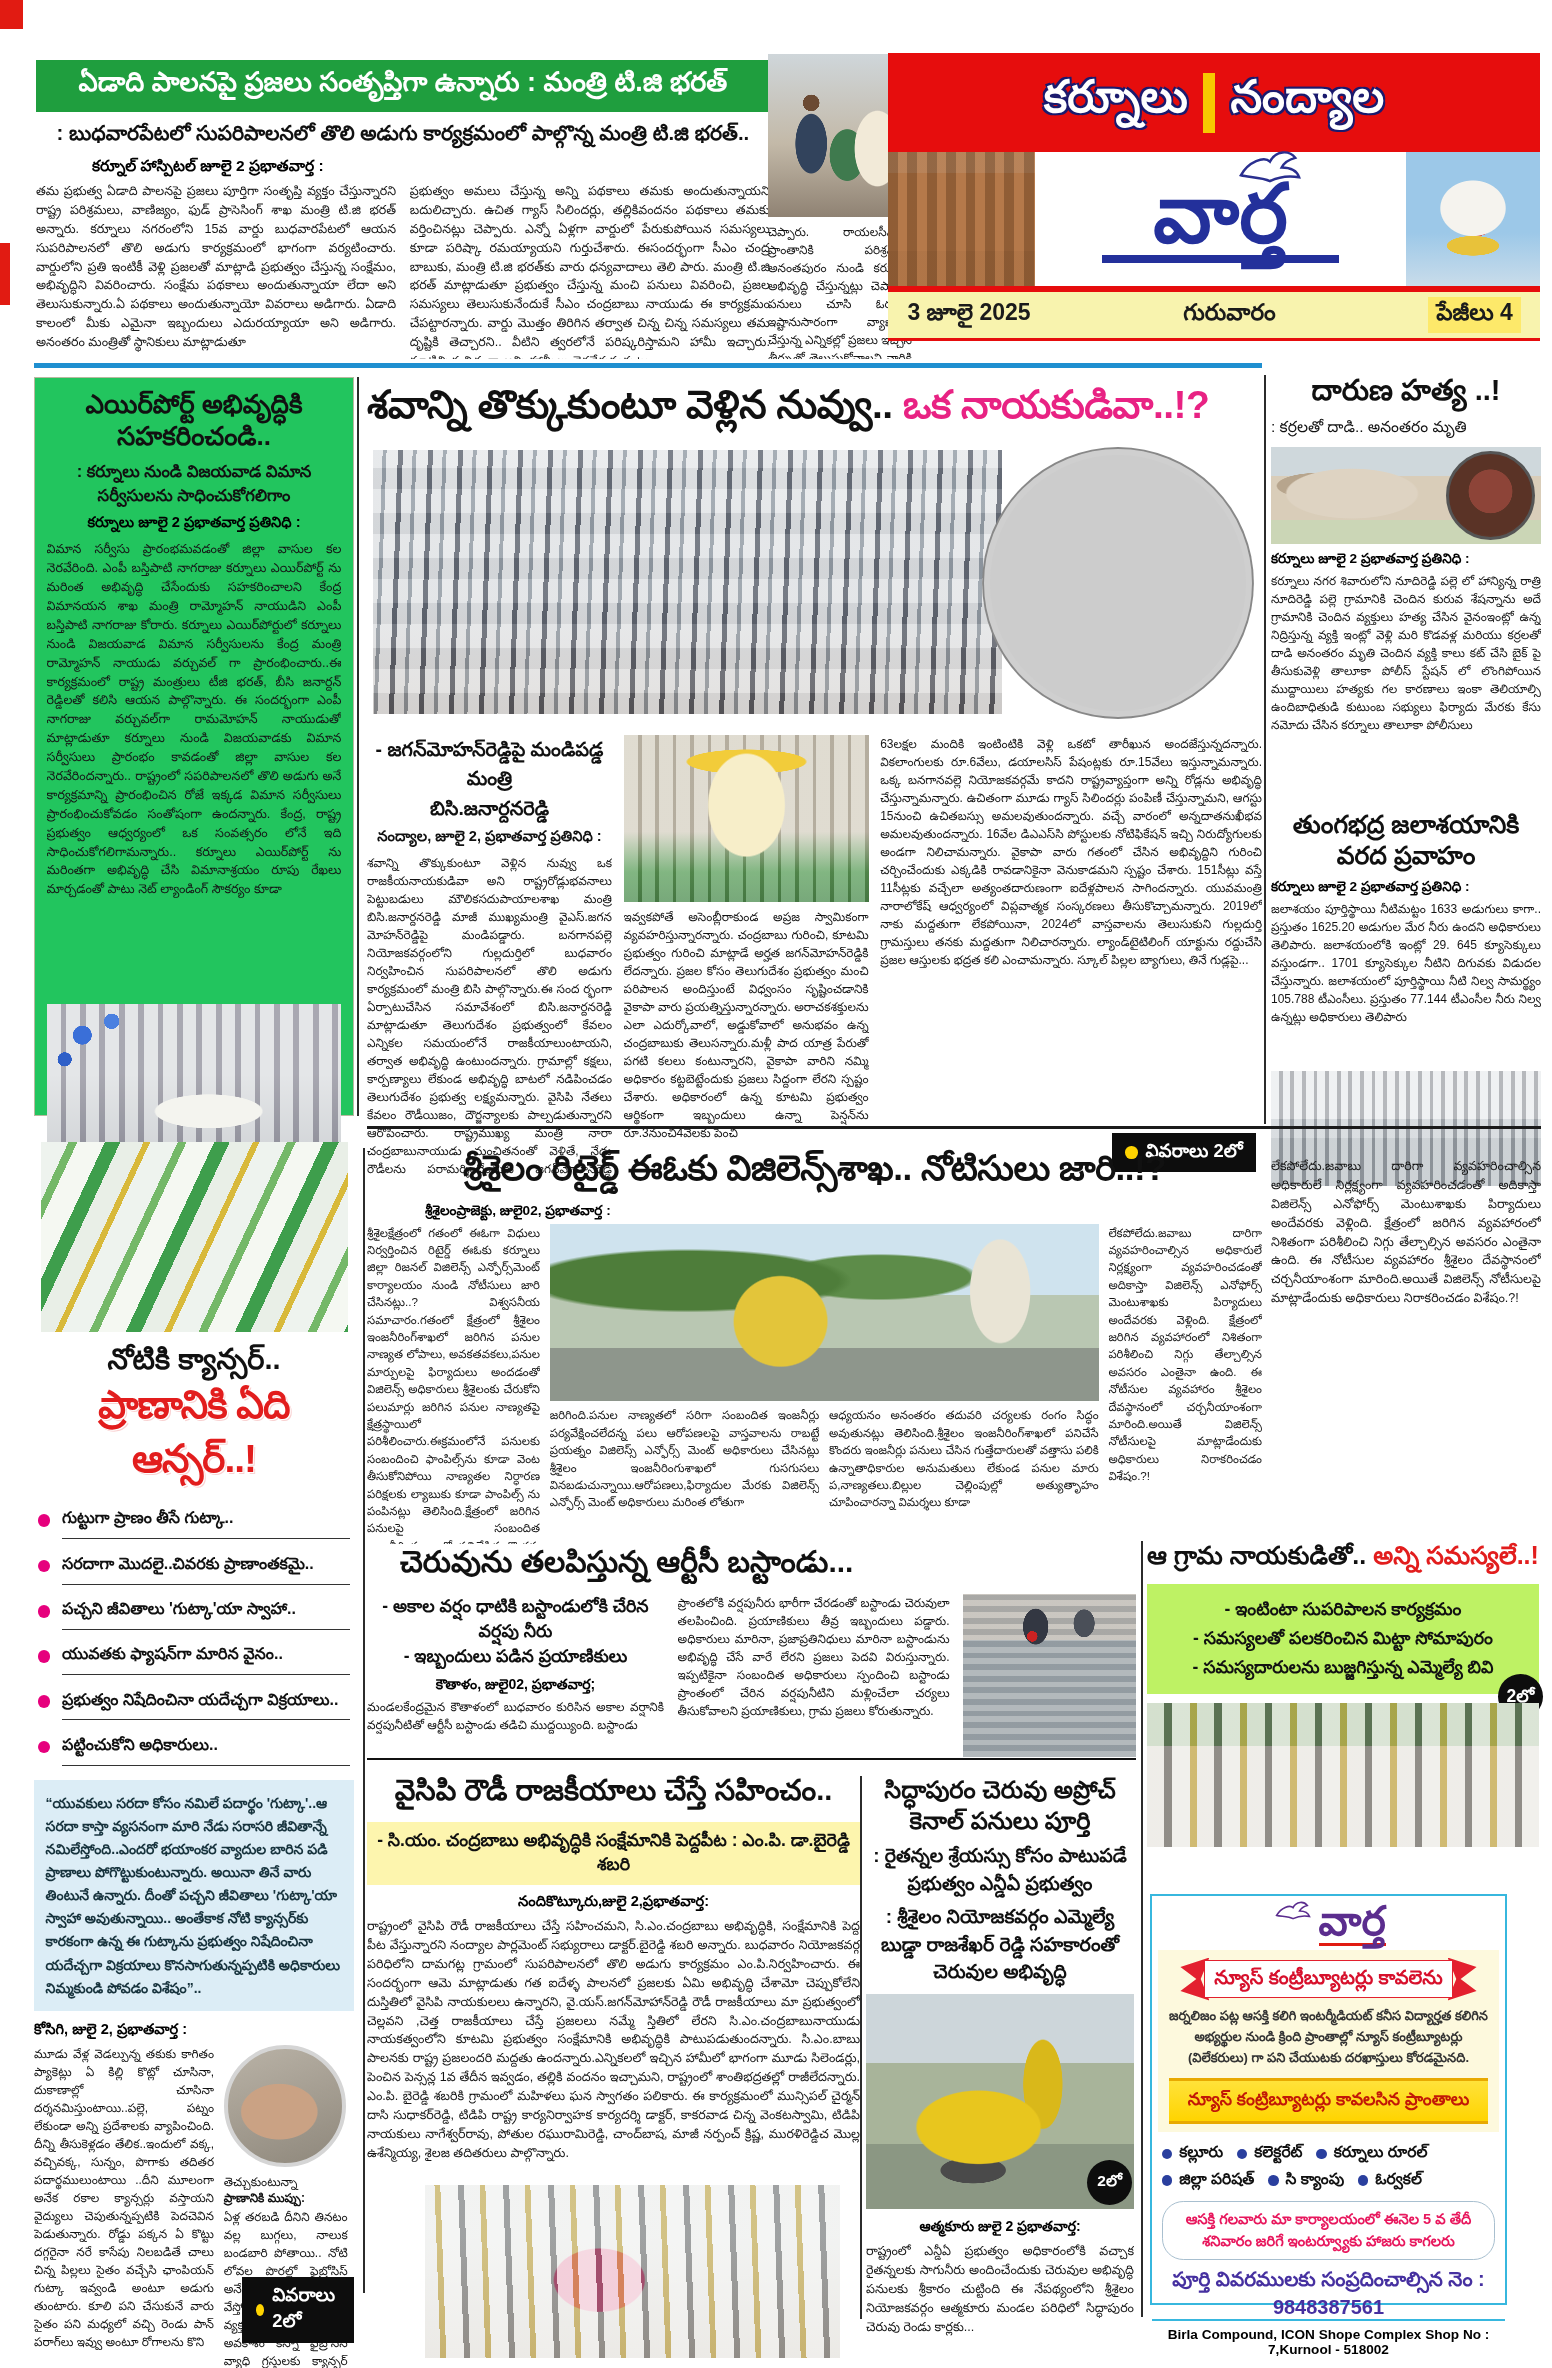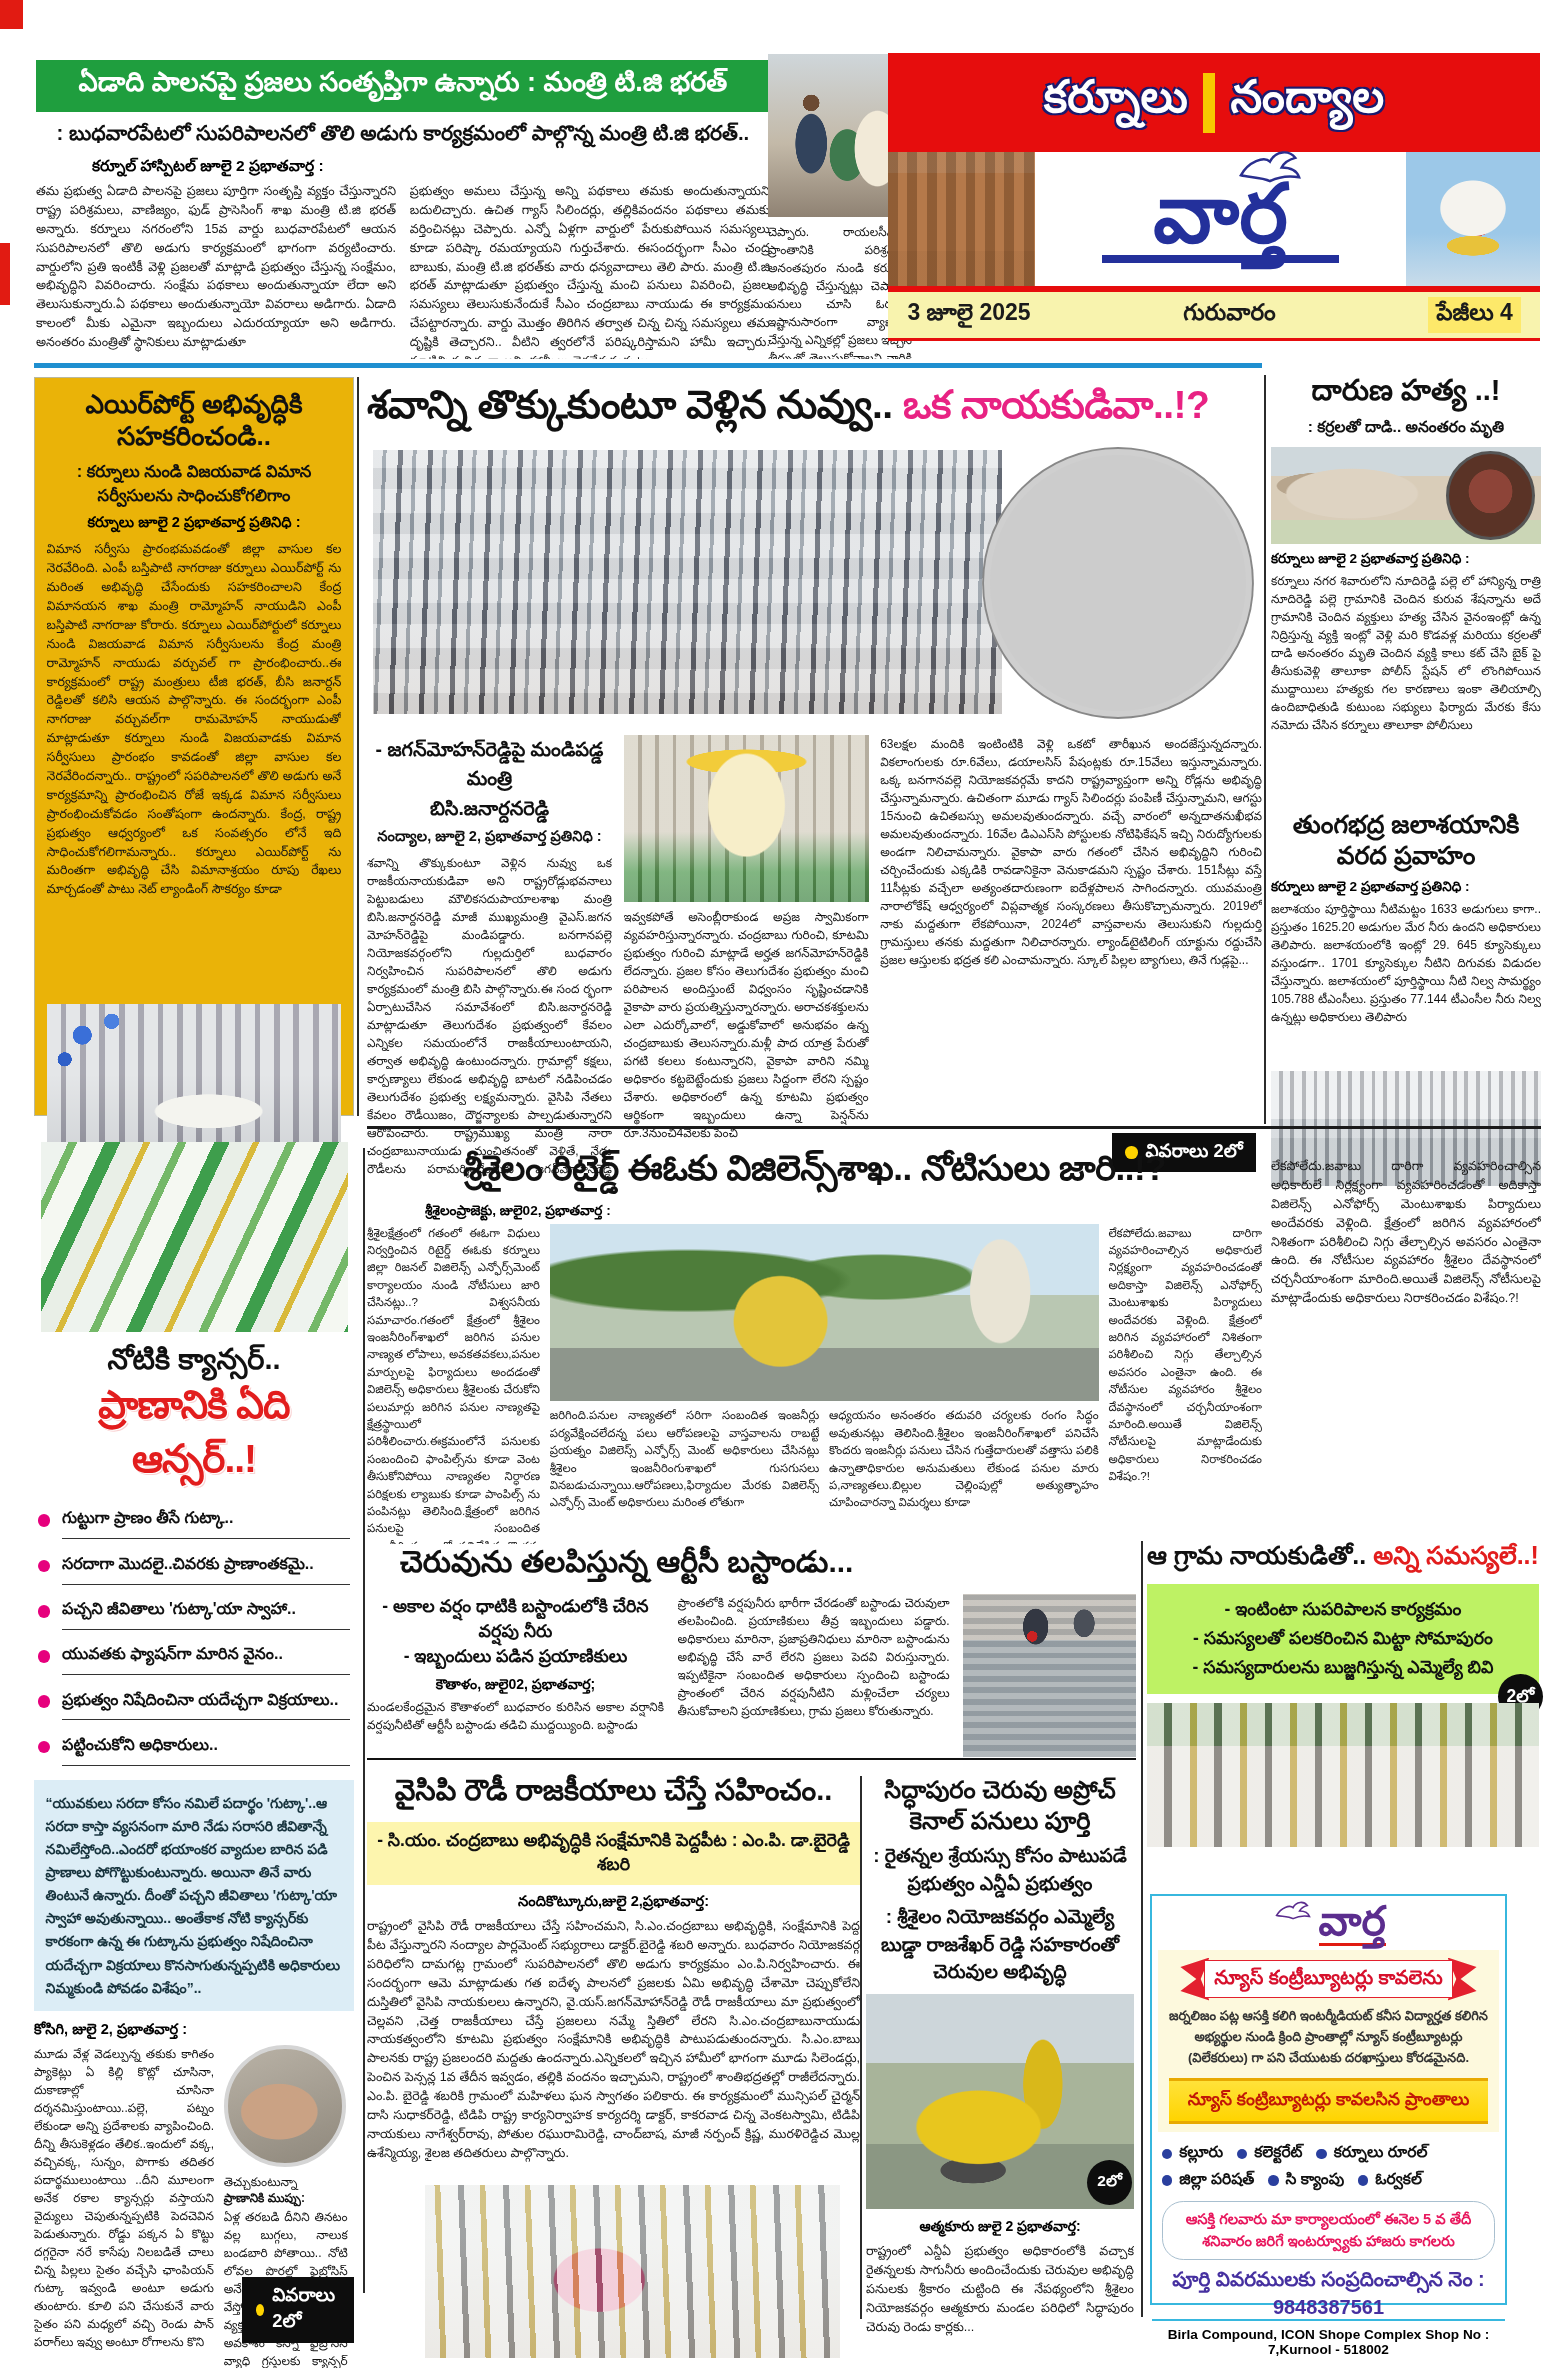--- a/index.html
+++ b/index.html
@@ -37,21 +37,21 @@
   .mast-ubar{width:64%;height:8.7px;background:#23309b;margin-top:1.9px;}
   .dove{position:absolute;top:-3.9px;left:54%;}
   .mast-horse{width:134px;height:100%;}
   .mast-redline{height:5.8px;background:#e60d0d;}
   .mast-strip{height:49px;background:#f8f3ae;border-bottom:3.9px solid #e60d0d;display:flex;align-items:center;justify-content:space-between;
               padding:0 19.4px;font-weight:bold;font-size:23px;color:#1b1b1b;}
 
   .blue-rule{position:absolute;left:34px;top:363px;width:1228px;height:4.9px;background:#1f8fd0;}
 
   
-  .air-art{left:34px;top:377px;width:320px;height:739px;background:#eab308;border:1px solid #b9b9a0;padding:9.7px 11.6px;}
+  .air-art{left:34px;top:377px;width:320px;height:739px;background:#22c55e;border:1px solid #b9b9a0;padding:9.7px 11.6px;}
   .air-h{font-size:26px;font-weight:bold;text-align:center;line-height:1.25;}
   .air-sub{font-size:16.5px;font-weight:bold;text-align:center;margin-top:7.8px;line-height:1.4;}
   .air-date{font-size:14.6px;font-weight:bold;text-align:center;margin-top:7.8px;}
   .air-body{font-size:12.6px;margin-top:5.8px;height:456px;}
   .air-photo{width:100%;height:173px;margin-top:7.8px;}
 
   
   .main-art{left:367px;top:375px;width:895px;height:749px;}
   .main-h{font-size:39px;font-weight:bold;white-space:nowrap;overflow:hidden;letter-spacing:-0.5px;margin-top:7.8px;}
   .main-h .pink{color:#e82283;}
@@ -68,21 +68,21 @@
   .mc-txt{font-size:12px;}
   .statue{width:100%;height:167px;margin-bottom:5.8px;}
   .badge{display:inline-flex;align-items:center;gap:7.8px;background:#0d0d0d;color:#fff;font-weight:bold;
          font-size:18.4px;padding:6.8px 13.6px;}
   .badge .dot{width:12.6px;height:12.6px;border-radius:50%;background:#ffd400;}
   .mc3 .badge{position:absolute;right:5.8px;bottom:1.9px;}
 
   
   .r-col{left:1271px;top:374px;width:270px;height:749px;}
   .r-h1{font-size:29px;font-weight:bold;text-align:center;}
-  .r-sub{font-size:15.5px;font-weight:bold;text-align:center;margin-top:3.9px;}
+  .r-sub{font-size:15.5px;font-weight:normal;margin-top:3.9px;}
   .r-photo{position:relative;width:100%;height:97px;margin-top:7.8px;}
   .r-inset{position:absolute;right:5.8px;top:3.9px;width:89px;height:89px;border-radius:50%;border:3.9px solid #555;
            background:radial-gradient(circle at 50% 45%,#8d4438 0 35%,#5a3326 36% 70%,#7d5b43 100%);}
   .r-date{font-size:13.6px;font-weight:bold;margin-top:7.8px;}
   .r-body{font-size:12px;margin-top:1.9px;}
   .r-h2{font-size:25px;font-weight:bold;text-align:center;line-height:1.25;margin-top:11.6px;}
   .dam{width:100%;height:115px;margin-top:7.8px;}
 
   
   .sri-art{left:367px;top:1148px;width:895px;height:388px;}

